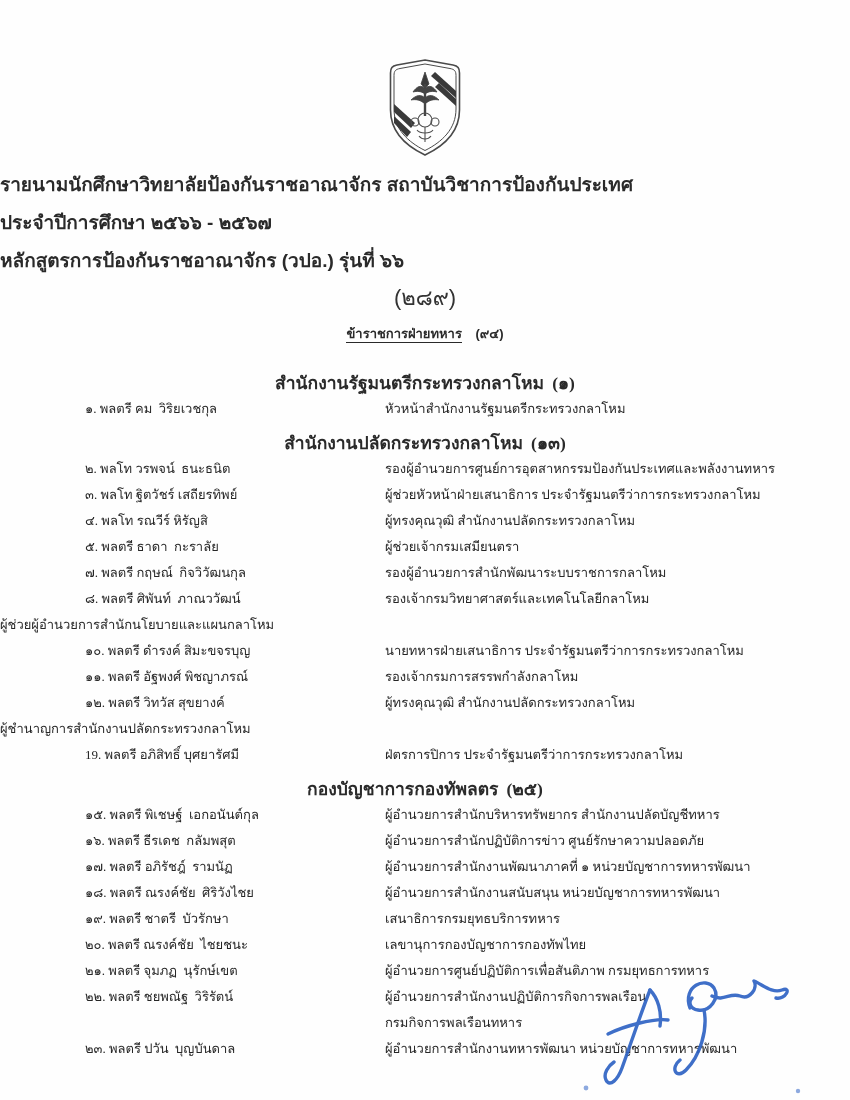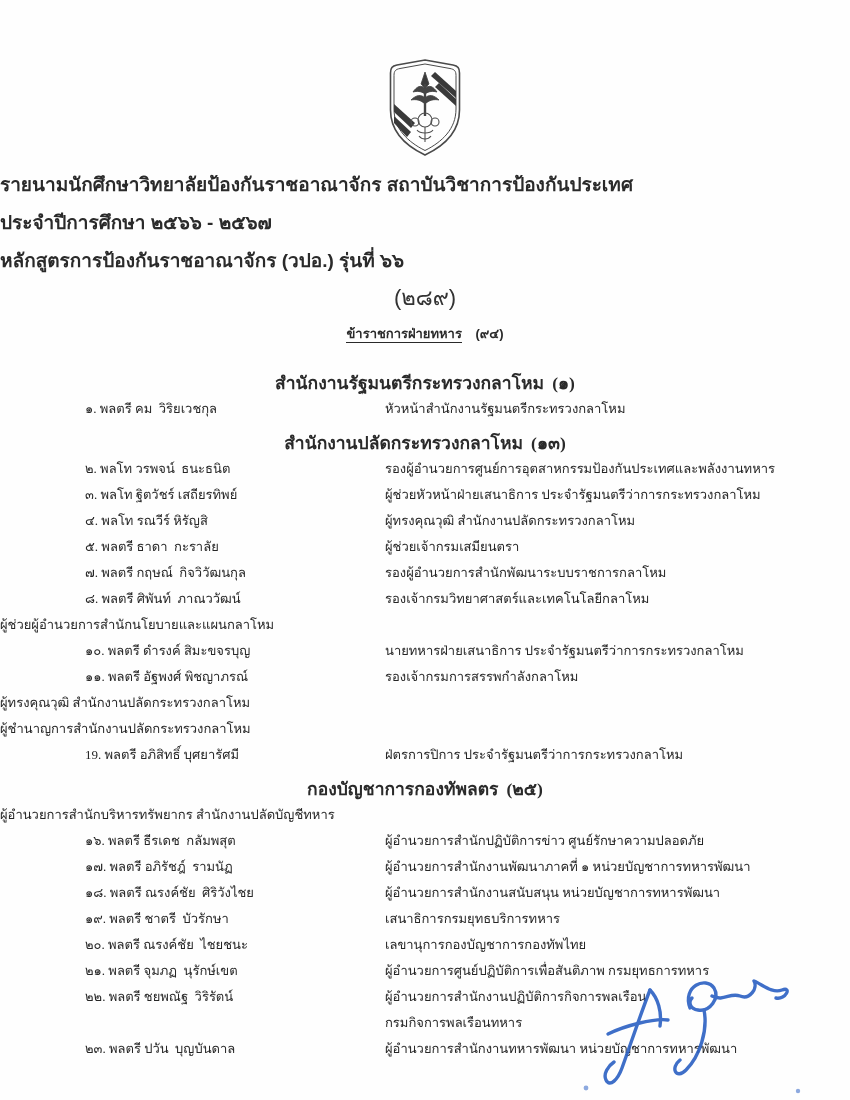--- a/index.html
+++ b/index.html
@@ -130,40 +130,42 @@
     <div class="cell-name"><span>๑๐.</span> <span>พลตรี ดำรงค์ สิมะขจรบุญ</span></div>
     <div class="cell-pos">นายทหารฝ่ายเสนาธิการ ประจำรัฐมนตรีว่าการกระทรวงกลาโหม</div>
   </div>
 
   <div class="row">
     <div class="cell-name"><span>๑๑.</span> <span>พลตรี อัฐพงศ์ พิชญาภรณ์</span></div>
     <div class="cell-pos">รองเจ้ากรมการสรรพกำลังกลาโหม</div>
   </div>
 
   <div class="row">
+    <div class="cell-name"><span>๑๒.</span> <span>พลตรี วิทวัส สุขยางค์</span></div>
     <div class="cell-pos">ผู้ทรงคุณวุฒิ สำนักงานปลัดกระทรวงกลาโหม</div>
   </div>
 
   <div class="row">
     <div class="cell-pos">ผู้ชำนาญการสำนักงานปลัดกระทรวงกลาโหม</div>
   </div>
 
   <div class="row">
     <div class="cell-name"><span>19.</span> <span>พลตรี อภิสิทธิ์ บุศยารัศมี</span></div>
     <div class="cell-pos">ฝ่ตรการปิการ ประจำรัฐมนตรีว่าการกระทรวงกลาโหม</div>
   </div>
 </div>
   </div>
 
   <div class="section gap">
     <div class="section-head">
       <span>กองบัญชาการกองทัพลตร</span><span class="section-count">(๒๕)</span>
     </div>
     <div>
   <div class="row">
+    <div class="cell-name"><span>๑๕.</span> <span>พลตรี พิเชษฐ์  เอกอนันต์กุล</span></div>
     <div class="cell-pos">ผู้อำนวยการสำนักบริหารทรัพยากร สำนักงานปลัดบัญชีทหาร</div>
   </div>
 
   <div class="row">
     <div class="cell-name"><span>๑๖.</span> <span>พลตรี ธีรเดช  กลัมพสุต</span></div>
     <div class="cell-pos">ผู้อำนวยการสำนักปฏิบัติการข่าว ศูนย์รักษาความปลอดภัย</div>
   </div>
 
   <div class="row">
     <div class="cell-name"><span>๑๗.</span> <span>พลตรี อภิรัชฎ์  รามนัฏ</span></div>

